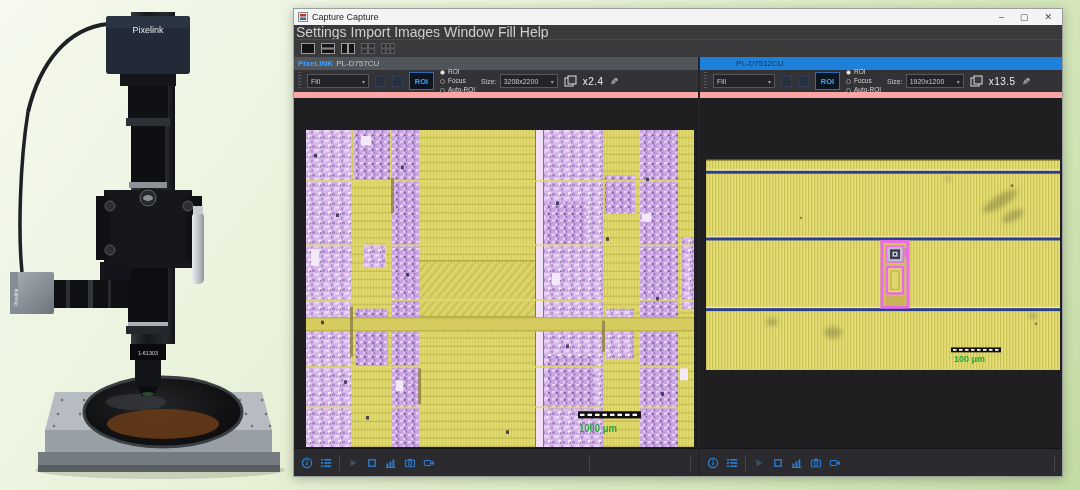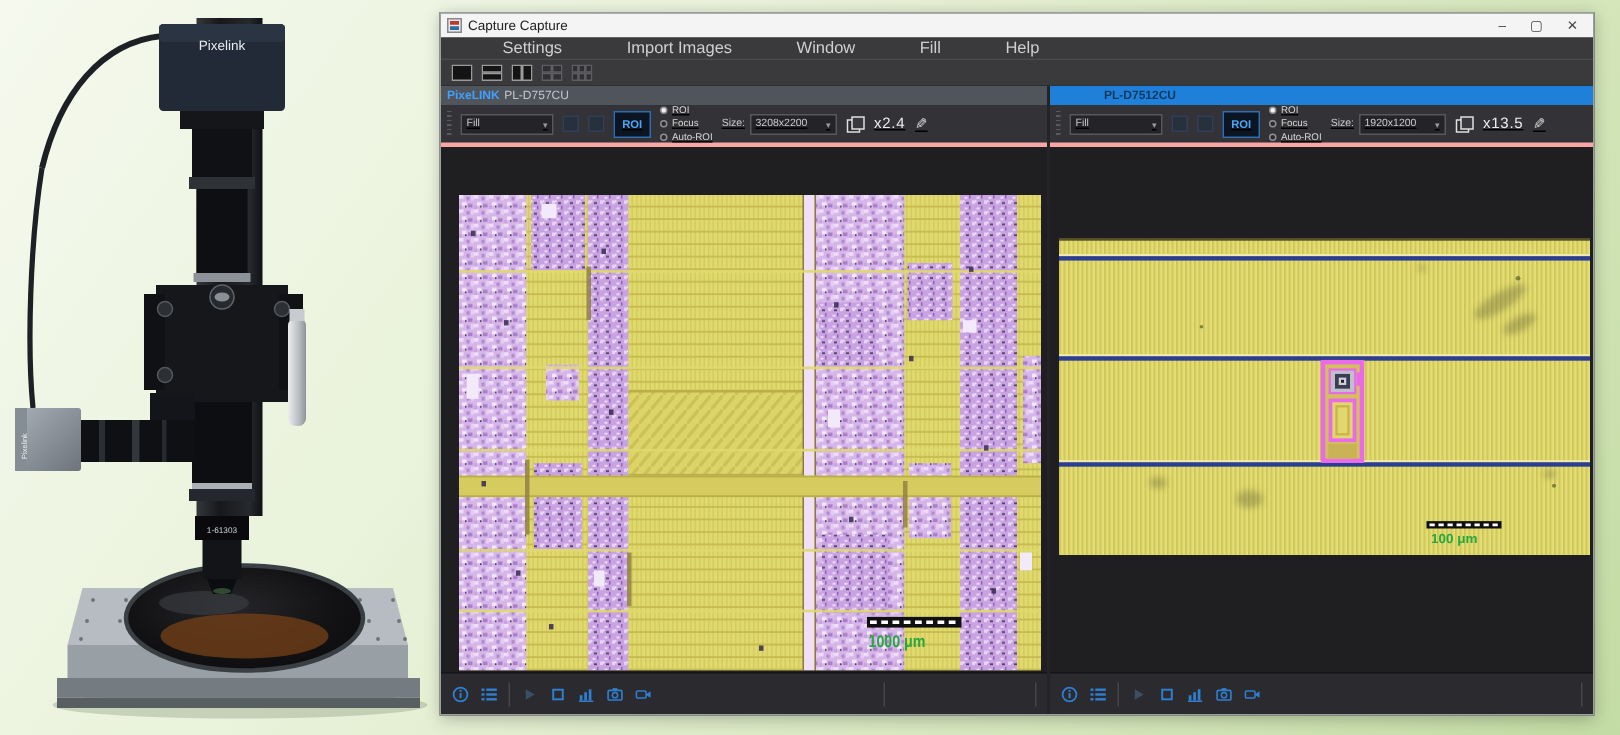--- a/index.html
+++ b/index.html
@@ -16,34 +16,34 @@
     position:absolute; left:293px; top:8px; width:770px; height:469px;
     background:#2b2b2f; border:1px solid #9aa09c; box-shadow:0 2px 10px rgba(0,0,0,.25);
     display:flex; flex-direction:column;
   }
   .title-bar { height:16px; background:#f4f4f4; display:flex; align-items:center; padding:0 4px; flex:0 0 auto; }
   .title-bar .t-icon { width:10px; height:10px; margin-right:4px; flex:0 0 auto; }
   .title-bar .t-text { font-size:9px; color:#222; }
   .title-bar .t-controls { margin-left:auto; display:flex; align-items:center; gap:16px; padding-right:6px; }
   .title-bar .t-controls span { font-size:9px; color:#444; line-height:10px; cursor:default; }
   .menu-bar { height:14px; background:#3a3a3c; display:flex; align-items:center; flex:0 0 auto; }
-  .menu-bar span { font-size:11px; color:#cfcfcf; padding:0 2px;margin-left:39px; }
+  .menu-bar span { font-size:14px; color:#cfcfcf; padding:0 2px; }
   .main-toolbar { height:18px; background:#3a3a3c; border-top:1px solid #4a4a4c; display:flex; align-items:center; gap:5px; padding-left:6px; flex:0 0 auto; }
   .main-toolbar .tb-btn { width:15px; height:13px; display:flex; align-items:center; justify-content:center; }
   .panes { flex:1; display:flex; background:#242427; overflow:hidden; }
   .panel { display:flex; flex-direction:column; background:#2e2e32; overflow:hidden; }
   .panel-1 { width:404px; margin-right:2px; }
   .panel-2 { flex:1; }
   .panel-title { height:13px; display:flex; align-items:center; padding-left:4px; font-size:8px; flex:0 0 auto; }
   .panel-1 .panel-title { background:#50555b; }
   .panel-1 .panel-title .brand { color:#41a0ff; font-weight:bold; margin-right:3px; }
   .panel-1 .panel-title .model { color:#c2c6ca; }
   .panel-2 .panel-title { background:#1e80d8; }
-  .panel-2 .panel-title .model { color:#10395f; font-weight:bold;padding-left:32px; }
-  .panel-toolbar { height:28px; background:#333337; border-bottom:3px solid #fca5a5; display:flex; align-items:center; padding:0 4px; gap:6px; flex:0 0 auto;text-decoration:underline; }
+  .panel-2 .panel-title .model { color:#10395f; font-weight:normal;padding-left:32px; }
+  .panel-toolbar { height:28px; background:#333337; border-bottom:6px solid #fca5a5; display:flex; align-items:center; padding:0 4px; gap:6px; flex:0 0 auto; }
   .grip { width:3px; height:18px; background:repeating-linear-gradient(#5a5a5e 0 1px, transparent 1px 3px); flex:0 0 auto; }
   .dd { background:#242428; border:1px solid #57575c; color:#c8c8c8; font-size:7px; height:14px; display:flex; align-items:center; padding:0 3px; }
   .dd .caret { margin-left:auto; color:#9a9a9e; font-size:6px; padding-left:4px; }
   .dd-fill { width:62px; }
   .dd-size { width:58px; }
   .ghost-ic { width:11px; height:11px; border:1px solid #31415c; background:#26303f; opacity:.85; }
   .roi-btn { width:25px; height:18px; background:#0c1522; border:1px solid #2f6db2; color:#4da3f5; font-weight:bold; font-size:7.5px; display:flex; align-items:center; justify-content:center; }
   .radio-col { display:flex; flex-direction:column; justify-content:center; gap:1px; }
   .radio-row { display:flex; align-items:center; gap:3px; font-size:6.5px; color:#d6d6d6; line-height:8px; }
   .rdot { width:5px; height:5px; border-radius:50%; border:1px solid #909094; background:#2a2a2e; flex:0 0 auto; }

